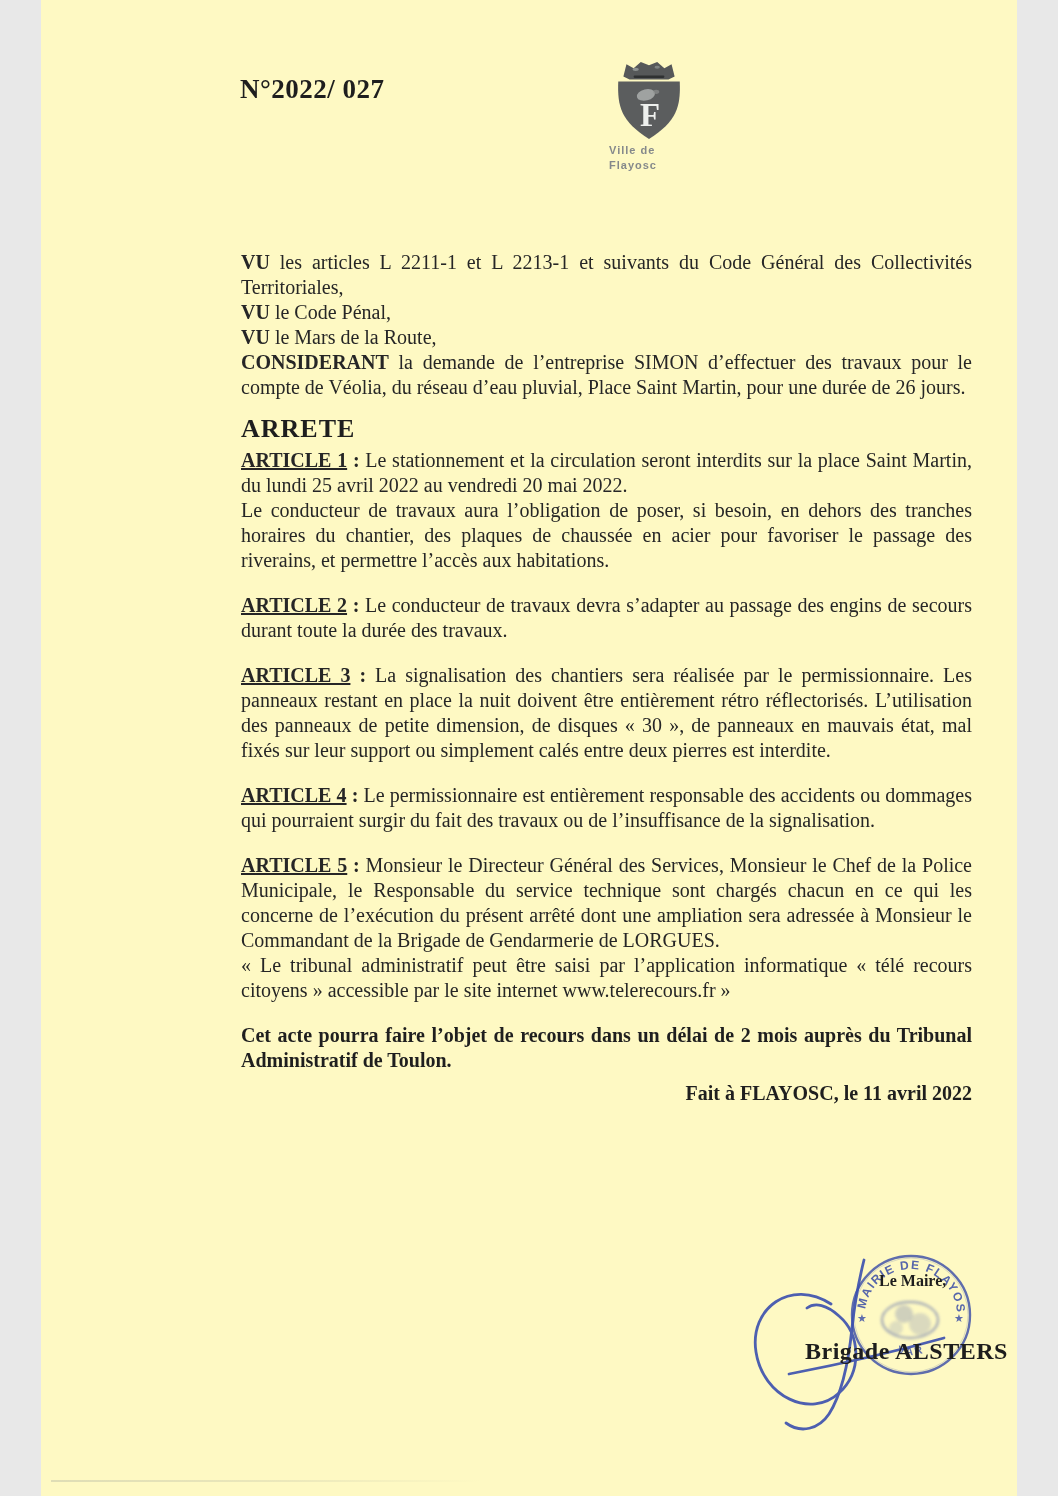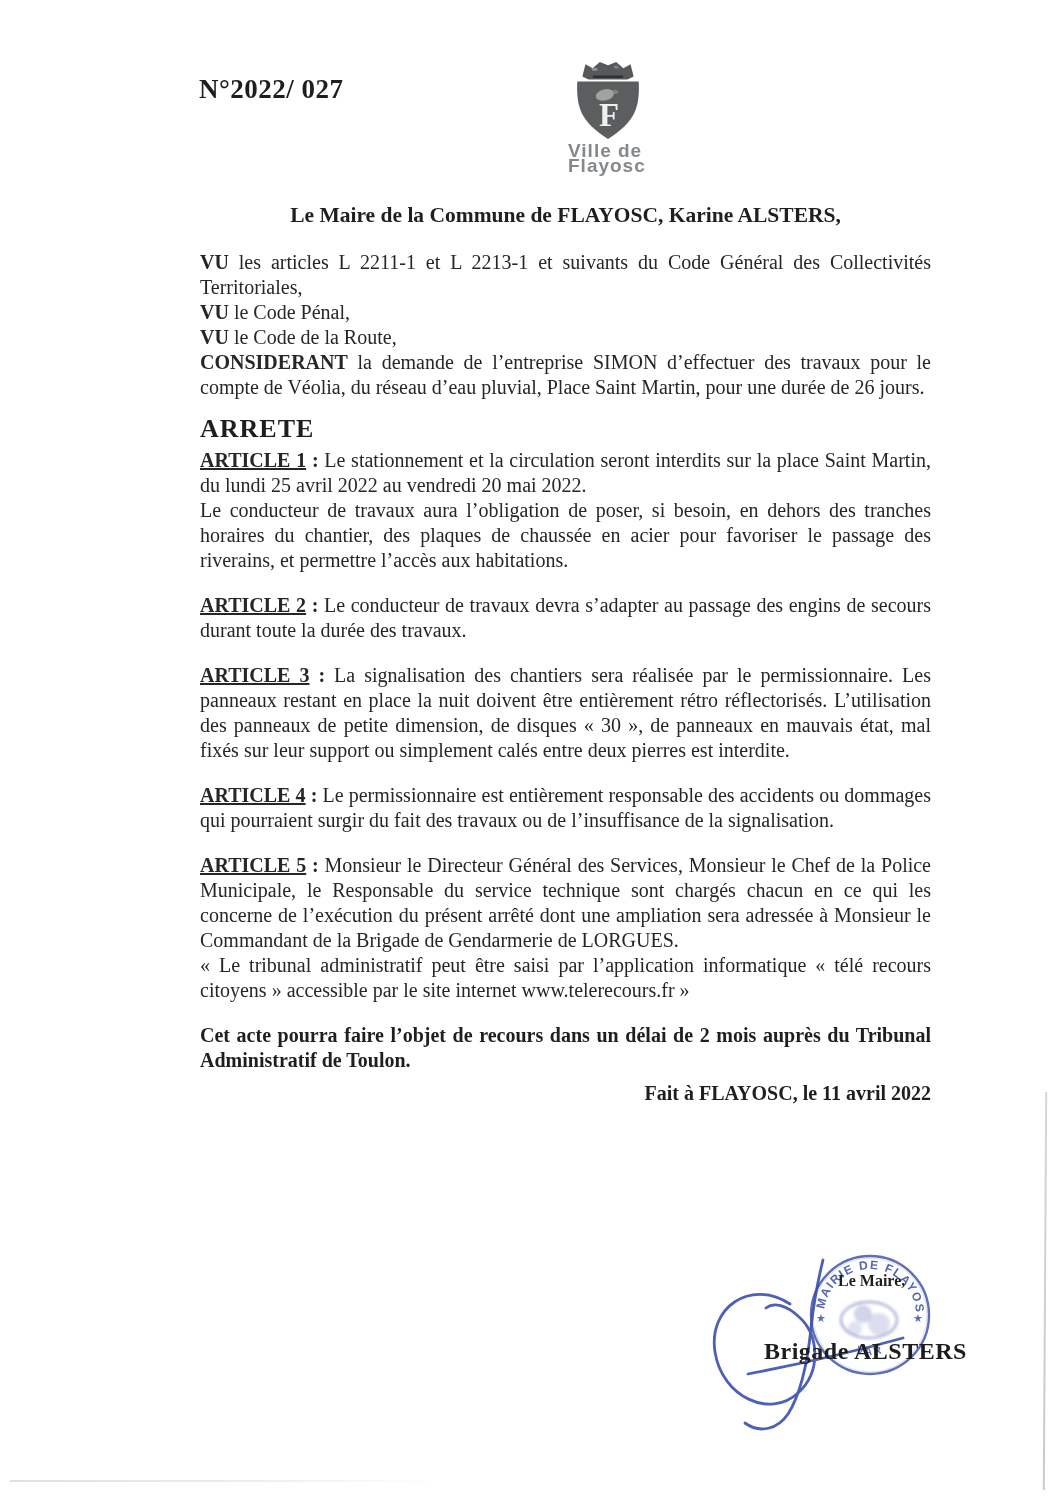--- a/index.html
+++ b/index.html
@@ -1,34 +1,34 @@
 <!DOCTYPE html>
 <html><head>
 <meta charset="utf-8">
 <style>
   * { margin:0; padding:0; box-sizing:border-box; }
   html,body { background:#e8e8e8; }
   .page {
-    position:relative; width:1058px; height:1496px; margin:0 auto;
-    background:#ffffff; overflow:hidden;
+    position:relative; width:976px; height:1496px; margin:0 auto;
+    background:#fef9c3; overflow:hidden;
     font-family:"Liberation Serif", serif; color:#242424;
   }
   
   .doc-number {
     position:absolute; left:199px; top:74px;
     font-size:27px; font-weight:bold; letter-spacing:.5px; color:#1e1e1e;
   }
   .crest {
     position:absolute; left:566px; top:58px; width:96px; text-align:left;
   }
   .crest svg { display:block; margin-left:2px; }
   .crest-caption {
     margin-top:3px; margin-left:2px;
     font-family:"Liberation Sans", sans-serif;
-    font-size:19px; font-weight:bold; line-height:15px;
+    font-size:11px; font-weight:bold; line-height:15px;
     color:#85898b; letter-spacing:1px;
   }
   .heading {
     position:absolute; left:200px; top:203px; width:731px;
     text-align:center; font-size:21.5px; font-weight:bold; color:#1f1f1f;
   }
   
   .body {
     position:absolute; left:200px; top:250px; width:731px;
     font-size:20px; line-height:25px; text-align:justify; color:#262626;
@@ -85,28 +85,27 @@
       <ellipse cx="36" cy="36" rx="9" ry="5.5" fill="#a6aaa8" opacity=".9" transform="rotate(-14 36 36)"></ellipse>
       <ellipse cx="46" cy="33" rx="3" ry="2" fill="#8e9290" opacity=".7"></ellipse>
       <text x="40" y="66" text-anchor="middle" font-family="Liberation Serif, serif" font-size="32" font-weight="bold" fill="#eef0ee">F</text>
     </svg>
     <div class="crest-caption">
       <div>Ville de</div>
       <div>Flayosc</div>
     </div>
   </div>
 
-  <div class="heading">Le Maire de la Commune de FLAYOSC, Karine ALSTERS,</div>
 
   <div class="body">
 
     <div>
       <div><span class="lbl">VU</span><span> les articles L 2211-1 et L 2213-1 et suivants du Code Général des Collectivités Territoriales,</span></div>
       <div><span class="lbl">VU</span><span> le Code Pénal,</span></div>
-      <div><span class="lbl">VU</span><span> le Code de la Route,</span></div>
+      <div><span class="lbl">VU</span><span> le Mars de la Route,</span></div>
       <div><span class="lbl">CONSIDERANT</span><span> la demande de l’entreprise SIMON d’effectuer des travaux pour le compte de Véolia, du réseau d’eau pluvial, Place Saint Martin, pour une durée de 26 jours.</span></div>
     </div>
 
     <div class="decree-title">ARRETE</div>
 
     <div class="art">
       <div><span class="art-lbl">ARTICLE 1</span><span class="art-sep"> : </span><span>Le stationnement et la circulation  seront  interdits sur la place Saint Martin, du lundi 25 avril 2022 au vendredi 20 mai 2022.</span></div>
       <div>Le conducteur de travaux aura l’obligation de poser, si besoin, en dehors des tranches horaires du chantier, des plaques de chaussée en acier pour favoriser le passage des riverains, et permettre l’accès aux habitations.</div>
     </div>
 

